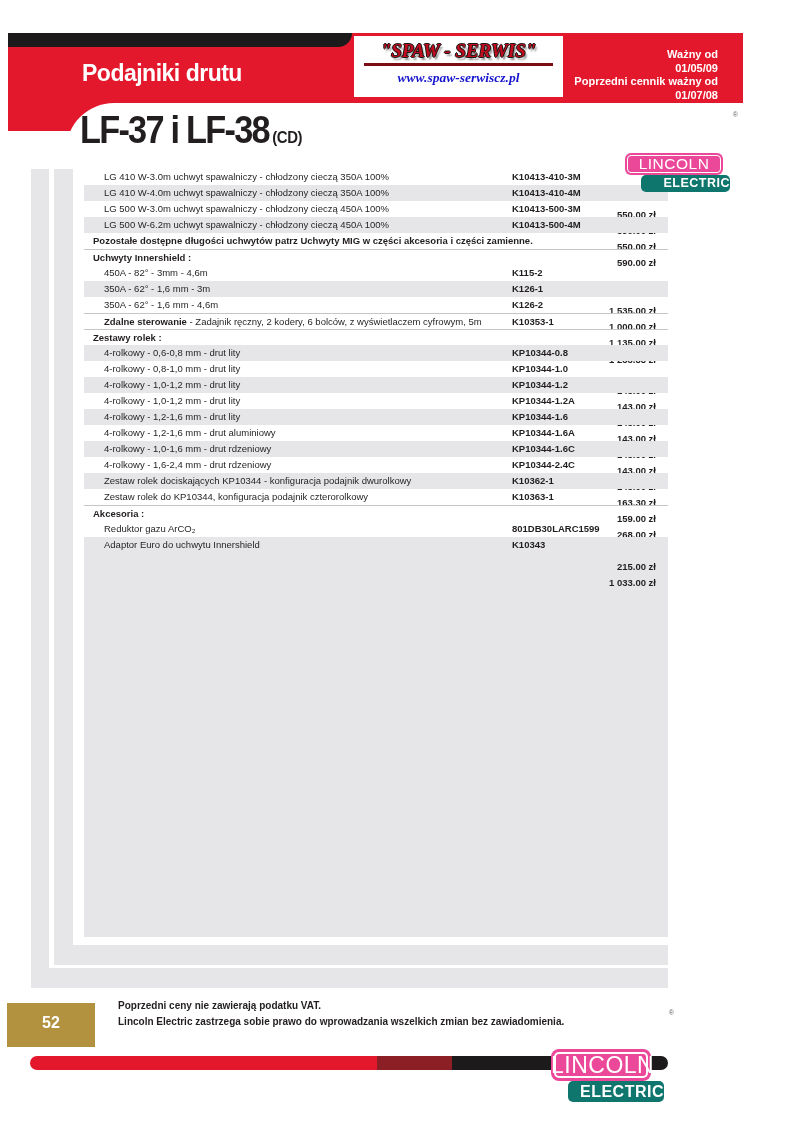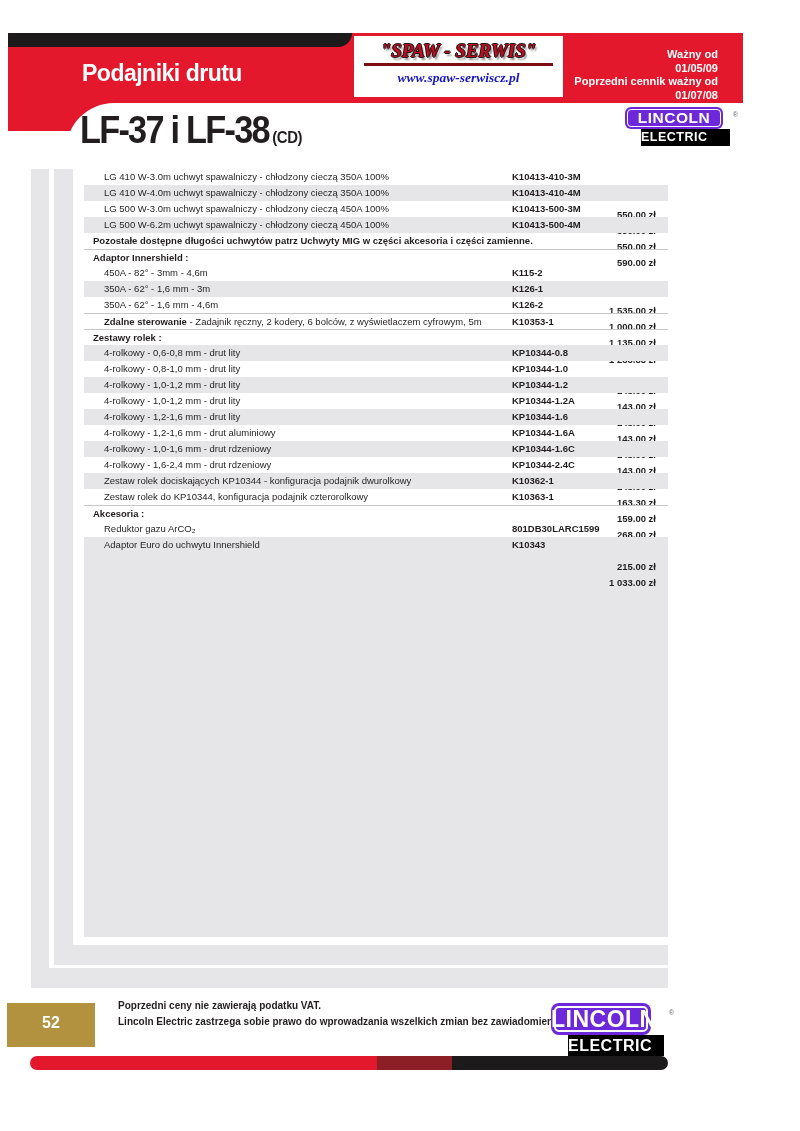--- a/index.html
+++ b/index.html
@@ -23,25 +23,25 @@
   .validity{position:absolute;right:82px;top:48px;z-index:4;color:#fff;font-weight:bold;font-size:11px;
             line-height:13.5px;text-align:right;}
   .title-panel{position:absolute;left:66px;top:103px;width:734px;height:66px;background:#fff;
                border-radius:48px 0 0 0;z-index:2;}
   .product-title{position:absolute;left:80px;top:108px;z-index:3;font-weight:bold;font-size:39px;
                  letter-spacing:-2px;transform:scaleX(0.88);transform-origin:left top;white-space:nowrap;}
   .product-suffix{font-size:17px;letter-spacing:-0.5px;margin-left:4px;}
 
   
   .lincoln{position:absolute;z-index:5;}
-  .lincoln .ln-box{position:relative;background:#6d28d9;color:#fff;font-weight:bold;text-align:center;
-                   border-radius:6px;letter-spacing:0.5px;}
+  .lincoln .ln-box{position:relative;background:#ec4899;color:#fff;font-weight:normal;text-align:center;
+                   border-radius:6px;letter-spacing:0.5px;margin-top:46px;}
   .lincoln .ln-box::after{content:"";position:absolute;inset:2px;border:1.5px solid #fff;border-radius:4px;}
-  .lincoln .el-box{position:relative;background:#000000;color:#fff;font-weight:bold;text-align:left;
-                   border-radius:0;letter-spacing:0.5px;}
+  .lincoln .el-box{position:relative;background:#0f766e;color:#fff;font-weight:bold;text-align:right;
+                   border-radius:5px;letter-spacing:0.5px;}
   .lincoln .reg{position:absolute;font-size:7px;color:#6a6a6a;}
   .logo-top{left:625px;top:107px;}
   .logo-top .ln-box{width:98px;height:22px;line-height:22px;font-size:15.5px;}
   .logo-top .el-box{width:89px;height:17px;line-height:17px;font-size:12.5px;margin:0 0 0 16px;}
   .logo-top .reg{right:-8px;top:4px;}
   .logo-bottom{left:551px;top:1003px;}
   .logo-bottom .ln-box{width:100px;height:32px;line-height:32px;font-size:23px;border-radius:8px;}
   .logo-bottom .ln-box::after{inset:3px;border-width:2px;border-radius:5px;}
   .logo-bottom .el-box{width:96px;height:21px;line-height:21px;font-size:16px;margin:0 0 0 17px;}
   .logo-bottom .reg{right:-10px;top:6px;}
@@ -135,21 +135,21 @@
       <span class="desc"><b class="desc-bold"></b><span class="desc-text">LG 500 W-6.2m uchwyt spawalniczy - chłodzony cieczą 450A 100%</span></span>
       <span class="part">K10413-500-4M</span>
       <span class="price">590.00 zł</span>
     </div>
       <div class="row row-note">
       <span class="desc"><b class="desc-bold"></b><span class="desc-text">Pozostałe dostępne długości uchwytów patrz Uchwyty MIG w części akcesoria i części zamienne.</span></span>
       <span class="part"></span>
       <span class="price"></span>
     </div>
       <div class="row row-section sep">
-      <span class="desc"><b class="desc-bold"></b><span class="desc-text">Adaptor Innershield :</span></span>
+      <span class="desc"><b class="desc-bold"></b><span class="desc-text">Uchwyty Innershield :</span></span>
       <span class="part"></span>
       <span class="price"></span>
     </div>
       <div class="row row-item">
       <span class="desc"><b class="desc-bold"></b><span class="desc-text">450A - 82° - 3mm - 4,6m</span></span>
       <span class="part">K115-2</span>
       <span class="price">1 535.00 zł</span>
     </div>
       <div class="row row-item gray">
       <span class="desc"><b class="desc-bold"></b><span class="desc-text">350A - 62° - 1,6 mm - 3m</span></span>

